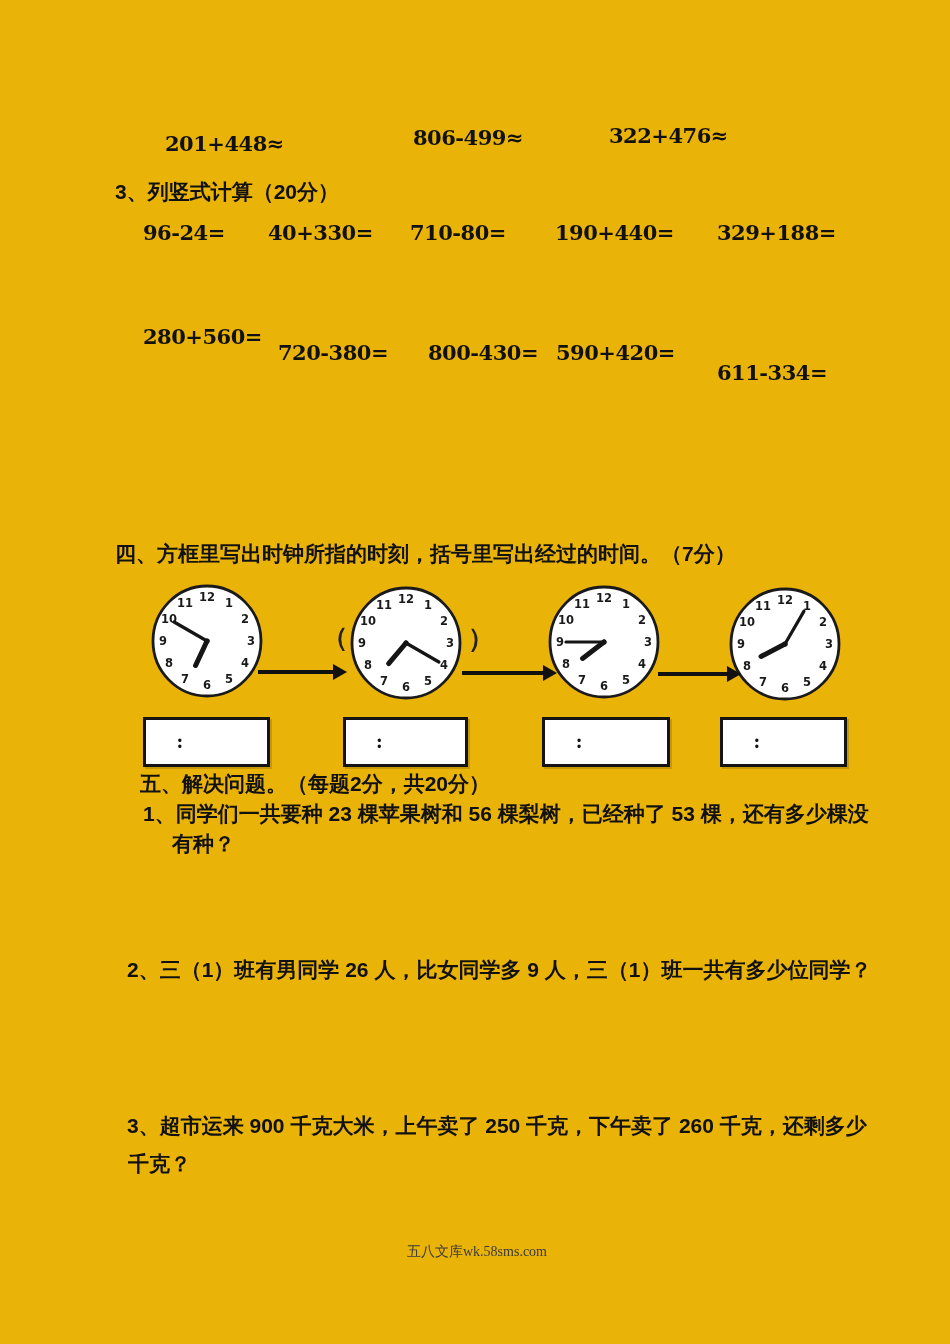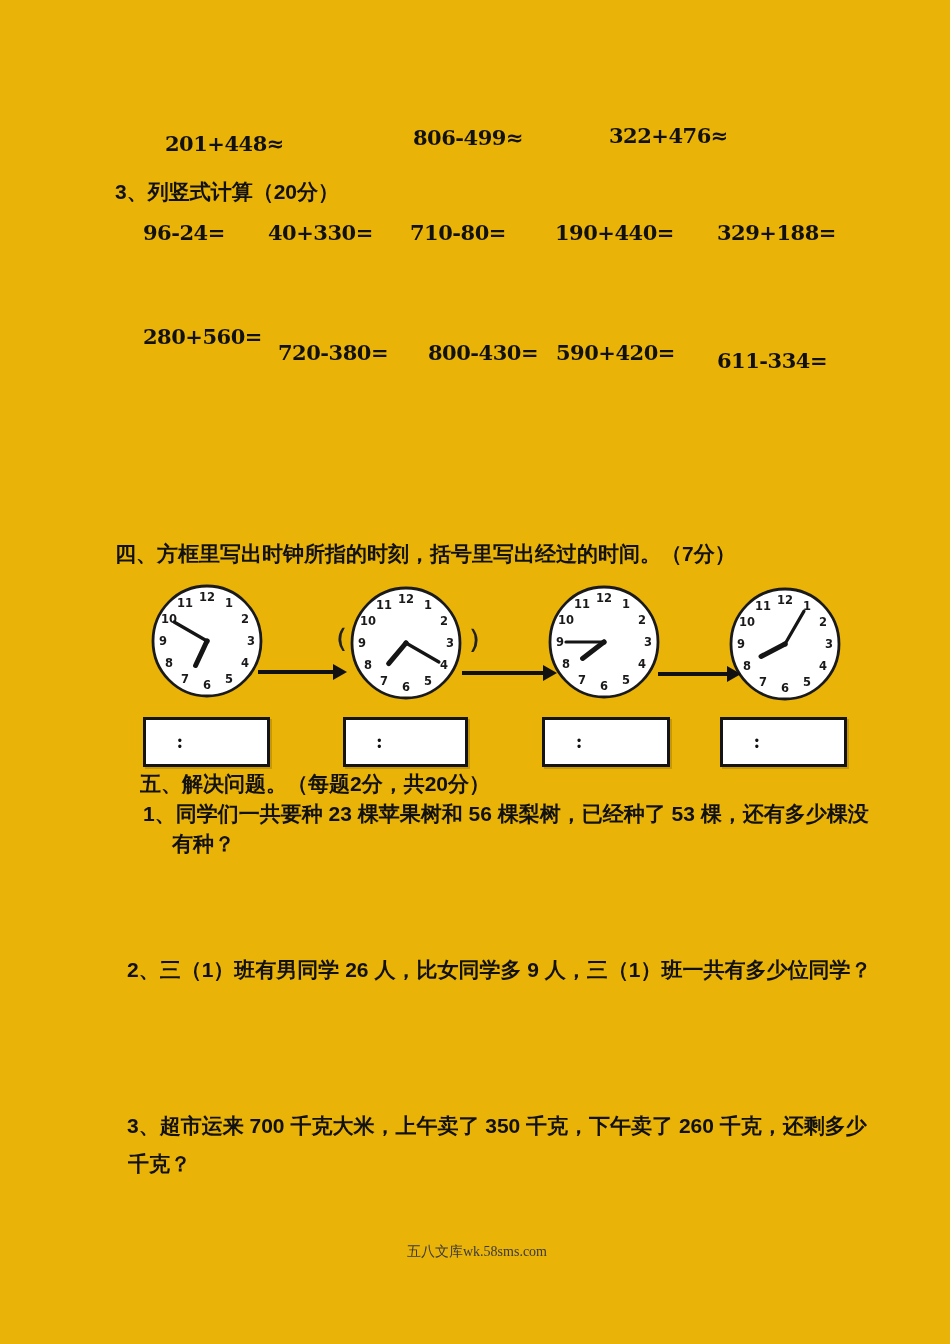--- a/index.html
+++ b/index.html
@@ -48,21 +48,21 @@
   <span class="eq" style="left:143px; top:220px;">96-24=</span>
   <span class="eq" style="left:268px; top:220px;">40+330=</span>
   <span class="eq" style="left:410px; top:220px;">710-80=</span>
   <span class="eq" style="left:555px; top:220px;">190+440=</span>
   <span class="eq" style="left:717px; top:220px;">329+188=</span>
 
   <span class="eq" style="left:143px; top:324px;">280+560=</span>
   <span class="eq" style="left:278px; top:340px;">720-380=</span>
   <span class="eq" style="left:428px; top:340px;">800-430=</span>
   <span class="eq" style="left:556px; top:340px;">590+420=</span>
-  <span class="eq" style="left:717px; top:348px;text-align:center;">611-334=</span>
+  <span class="eq" style="left:717px; top:360px;text-align:center;">611-334=</span>
 
   <span class="cjk" style="left:115px; top:531px;margin-top:9px;">四、方框里写出时钟所指的时刻，括号里写出经过的时间。（7分）</span>
 
   <div class="clock" style="left:149px; top:583px;"><svg viewBox="0 0 116 116" width="116" height="116">
         <ellipse cx="58" cy="58" rx="54" ry="55" fill="#fff" stroke="#1a1a1a" stroke-width="2.8"></ellipse>
         <text x="80.0" y="23.9" text-anchor="middle" font-family="DejaVu Sans, sans-serif" font-size="11.5" font-weight="bold" fill="#1a1a1a">1</text>
         <text x="96.1" y="40.0" text-anchor="middle" font-family="DejaVu Sans, sans-serif" font-size="11.5" font-weight="bold" fill="#1a1a1a">2</text>
         <text x="102.0" y="62.0" text-anchor="middle" font-family="DejaVu Sans, sans-serif" font-size="11.5" font-weight="bold" fill="#1a1a1a">3</text>
         <text x="96.1" y="84.0" text-anchor="middle" font-family="DejaVu Sans, sans-serif" font-size="11.5" font-weight="bold" fill="#1a1a1a">4</text>
         <text x="80.0" y="100.1" text-anchor="middle" font-family="DejaVu Sans, sans-serif" font-size="11.5" font-weight="bold" fill="#1a1a1a">5</text>
@@ -148,18 +148,18 @@
     <span class="colon">:</span>
   </div>
   <div class="answer-box" style="left:720px; top:717px; width:121px;">
     <span class="colon">:</span>
   </div>
 
   <span class="cjk" style="left:140px; top:770px;">五、解决问题。（每题2分，共20分）</span>
   <span class="cjk" style="left:143px; top:800px;">1、同学们一共要种 23 棵苹果树和 56 棵梨树，已经种了 53 棵，还有多少棵没</span>
   <span class="cjk" style="left:172px; top:830px;">有种？</span>
   <span class="cjk" style="left:127px; top:956px;">2、三（1）班有男同学 26 人，比女同学多 9 人，三（1）班一共有多少位同学？</span>
-  <span class="cjk" style="left:127px; top:1112px;">3、超市运来 700 千克大米，上午卖了 350 千克，下午卖了 260 千克，还剩多少</span>
+  <span class="cjk" style="left:127px; top:1112px;">3、超市运来 900 千克大米，上午卖了 250 千克，下午卖了 260 千克，还剩多少</span>
   <span class="cjk" style="left:128px; top:1150px;">千克？</span>
 
   <div class="footer">五八文库wk.58sms.com</div>
 
 </div>
 
 </body></html>

